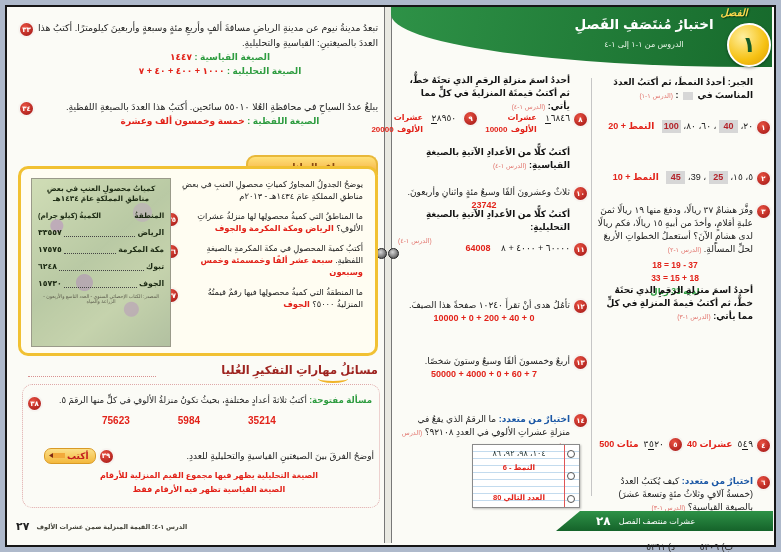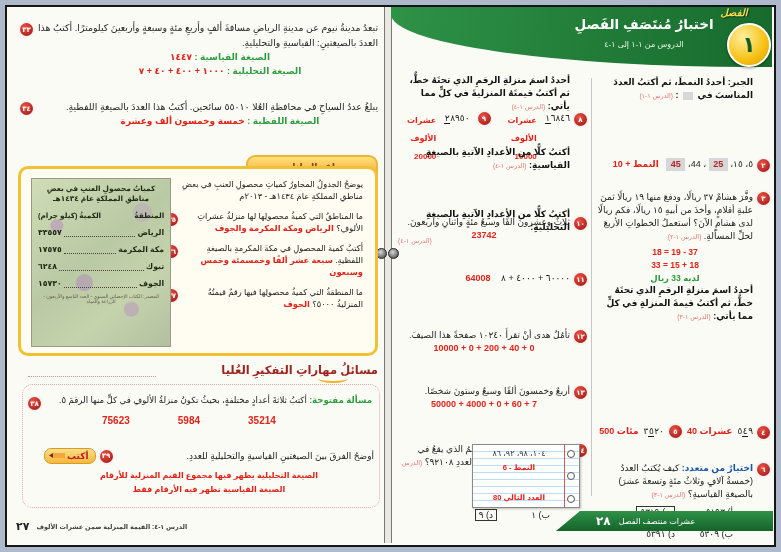--- a/index.html
+++ b/index.html
@@ -88,21 +88,21 @@
   .dotbox{position:absolute;left:22px;top:384px;width:356px;height:122px;border:1.5px dotted #dfa8a8;border-radius:10px}
   .p38{position:absolute;left:44px;top:394px;width:328px;direction:rtl;text-align:right;font-size:8.6px;line-height:13px;color:#222}
   .p38ans{margin-top:7px;display:flex;direction:ltr;gap:48px;padding-left:58px;font-size:10px}
   .p39{position:absolute;left:44px;top:448px;width:330px;direction:rtl;font-size:9px;color:#222}
   .p39row{display:flex;direction:rtl;align-items:center;justify-content:space-between;gap:5px}
   .p39grp{display:flex;direction:rtl;align-items:center;gap:4px}
   .p39ans{text-align:center;font-size:8px;line-height:12px;margin-top:6px}
   .lfooter{position:absolute;left:16px;top:520px;display:flex;direction:ltr;align-items:center;gap:7px}
   .lpage{font-size:11px;font-weight:bold;color:#222}
   .llesson{font-size:6.5px;color:#44443a;font-weight:bold;direction:rtl}
-  .pv-stack{display:inline-flex;flex-direction:column;align-items:flex-start;line-height:18px;vertical-align:top}
+  .pv-stack{display:inline-flex;flex-direction:row;align-items:flex-end;line-height:12px;vertical-align:top}
   .pv-stack .pl{font-size:8px}.pv-stack .pv{font-size:8px}
   .ctr{text-align:center}
 </style>
 </head>
 <body>
 
 <div class="stage">
   <div class="paper"></div>
   <div class="spine"></div>
   <div class="sdot" style="left:376px;top:248px"></div>
@@ -236,26 +236,34 @@
     <div class="col" style="left:597px;top:74px;width:156px;height:432px">
 
       <div class="blk sec" style="top:2px">
         <span class="maroon">الجبر:</span>
         <span>أحددُ النمطَ، ثم أكتبُ العددَ المناسبَ في</span>
         <span class="phbox"></span>
         <span>:</span>
         <span class="ref">(الدرس ١-١)</span>
       </div>
 
+      <div class="blk q" style="top:46px">
+        <span class="qnum qn-abs">١</span>
+        <span>٢٠،</span>
+        <span class="gbox">40</span>
+        <span>، ٦٠، ٨٠،</span>
+        <span class="gbox">100</span>
+        <span class="red" style="margin-right:5px">النمط + 20</span>
+      </div>
 
       <div class="blk q" style="top:84px">
         <span class="qnum qn-abs">٢</span>
         <span>٥، ١٥،</span>
         <span class="gbox">25</span>
-        <span>، 44،</span>
+        <span>، 39،</span>
         <span class="gbox">45</span>
         <span class="red" style="margin-right:5px">النمط + 10</span>
       </div>
 
       <div class="blk q" style="top:104px">
         <span class="qnum qn-abs">٣</span>
         <span>وفَّرَ هشامٌ ٣٧ ريالًا، ودفعَ منها ١٩ ريالًا ثمنَ علبةِ أقلامٍ، وأخذَ من أبيهِ ١٥ ريالًا، فكم ريالًا لدى هشامٍ الآنَ؟ أستعملُ الخطواتِ الأربعَ لحلِّ المسألةِ.</span>
         <span class="ref">(الدرس ١-٢)</span>
         <div class="ctr red ltr" style="margin-top:3px;font-size:8.5px">18 = 19 - 37</div>
         <div class="ctr red ltr" style="font-size:8.5px">33 = 15 + 18</div>

